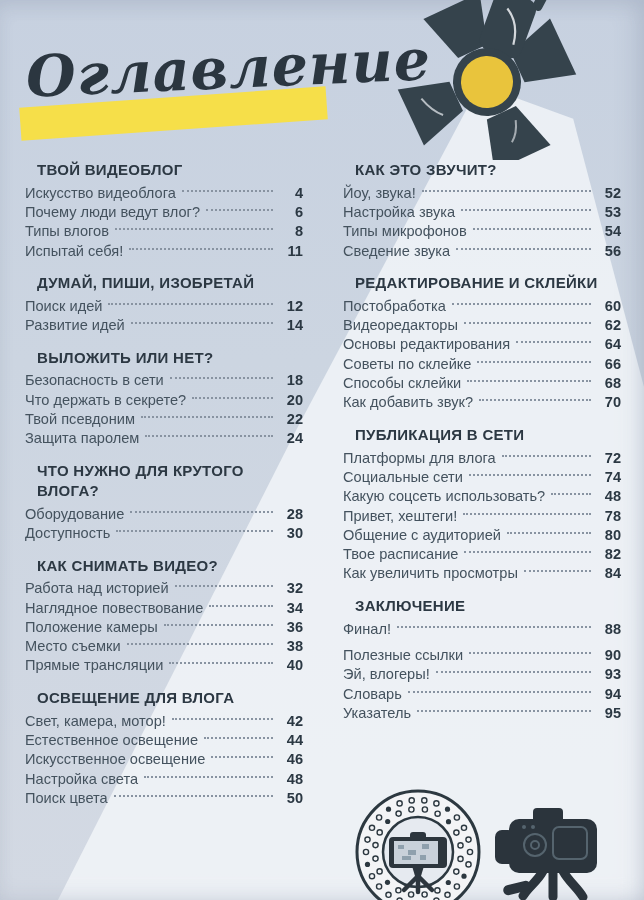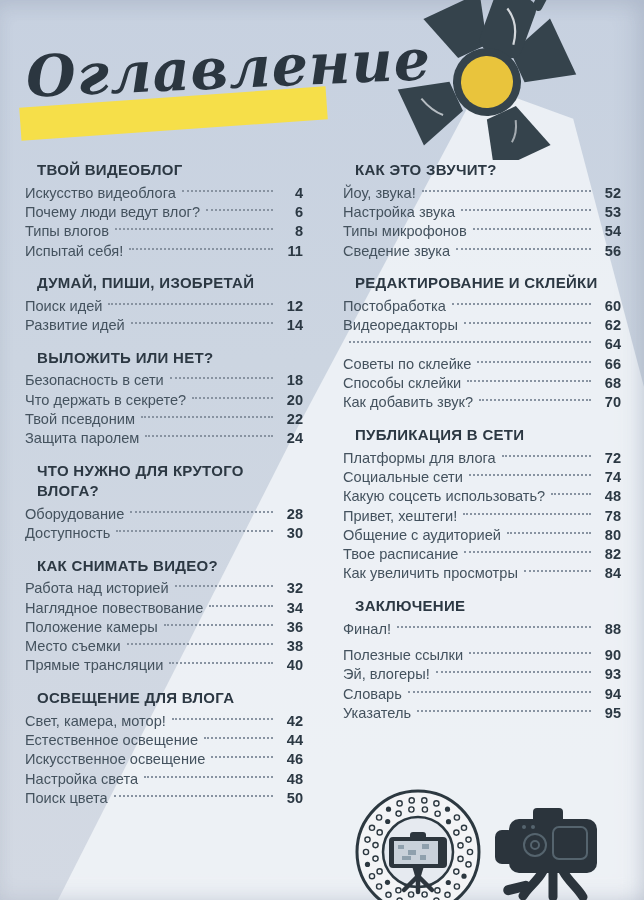--- a/index.html
+++ b/index.html
@@ -240,20 +240,21 @@
             <span class="toc-label">Постобработка</span>
             <span class="toc-dots"></span>
             <span class="toc-page">60</span>
           </div>
           <div class="toc-row">
             <span class="toc-label">Видеоредакторы</span>
             <span class="toc-dots"></span>
             <span class="toc-page">62</span>
           </div>
           <div class="toc-row">
+            <span class="toc-label">Основы редактирования</span>
             <span class="toc-dots"></span>
             <span class="toc-page">64</span>
           </div>
           <div class="toc-row">
             <span class="toc-label">Советы по склейке</span>
             <span class="toc-dots"></span>
             <span class="toc-page">66</span>
           </div>
           <div class="toc-row">
             <span class="toc-label">Способы склейки</span>

